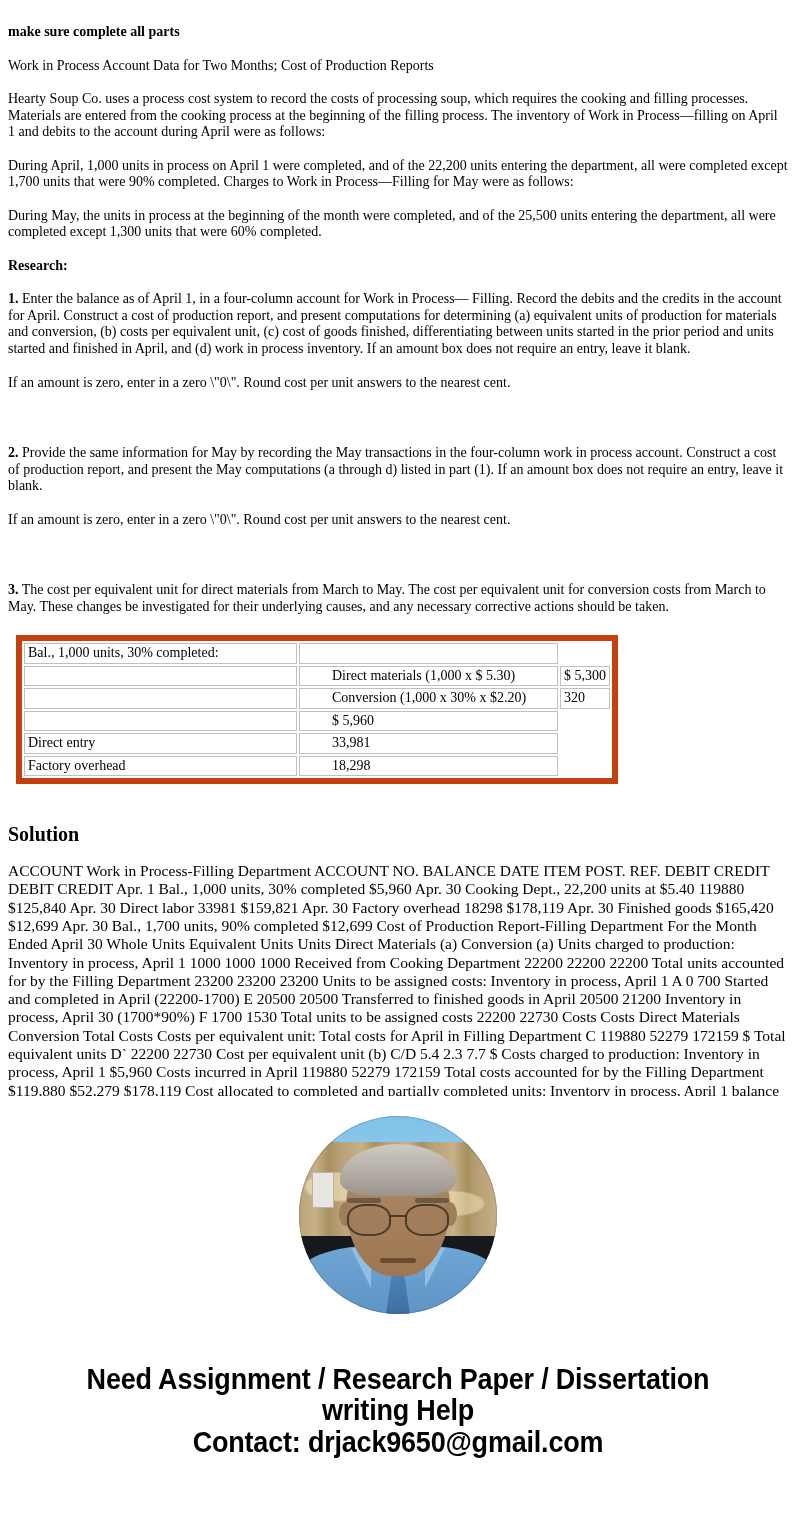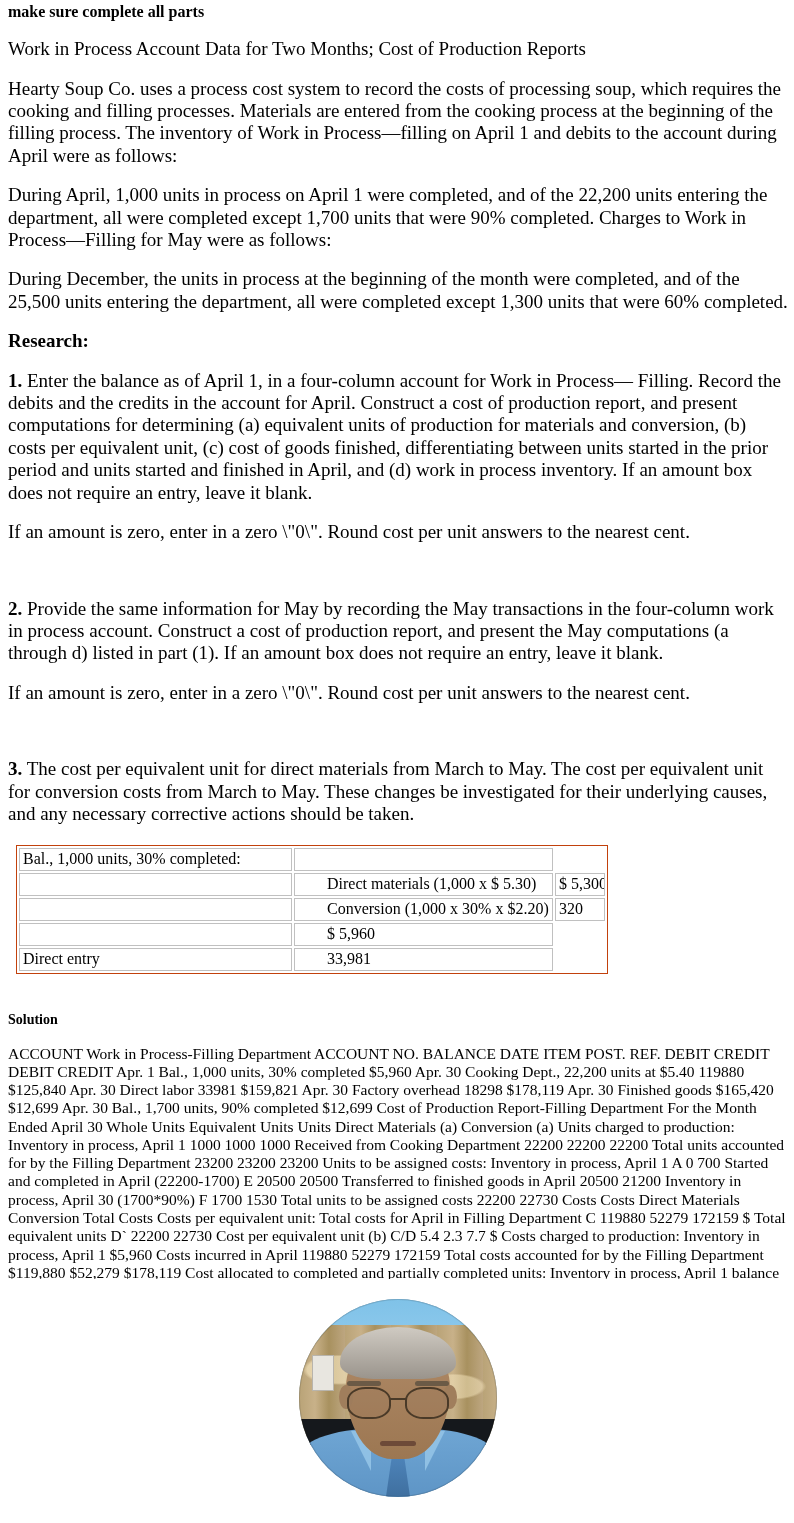--- a/index.html
+++ b/index.html
@@ -15,46 +15,46 @@
     -webkit-font-smoothing: antialiased;
   }
   .page {
     width: 794px;
     box-sizing: border-box;
     padding: 0 6px 0 8px;
   }
 
   
   .q-heading {
-    font-size: 16px;
+    font-size: 14px;
     font-weight: bold;
     line-height: 1.2;
-    margin: 2px 0 0 0;
+    margin: 24px 0 0 0;
   }
   p.body {
-    font-size: 19px;
+    font-size: 14px;
     line-height: 1.18;
     margin: 17px 0 0 0;
     text-align: left;
   }
   p.body.tight { margin-top: 16px; }
   .num {
     font-weight: bold;
   }
   .spacer-para {
     height: 38px;
   }
 
   
   .wip-table {
     border-collapse: separate;
     border-spacing: 2px;
-    border: 1px solid #c2410c;
+    border: 6px solid #c2410c;
     margin: 20px 0 0 8px;
-    font-size: 16px;
+    font-size: 14px;
     line-height: 1.18;
     background: #fff;
     table-layout: fixed;
     width: 545px;
   }
   .wip-table td {
     border: 1px solid #c0c0c0;
     padding: 1px 3px;
     vertical-align: top;
     white-space: nowrap;
@@ -63,21 +63,21 @@
   .wip-table td.c1 { width: 265px; }
   .wip-table td.c2 { width: 222px; padding-left: 32px; }
   .wip-table td.c3 { width: 44px; }
   .wip-table td.blank-nob {
     border: none;
   }
   .wip-table tr.r-empty3 td.c3 { border: none; }
 
   
   .solution-heading {
-    font-size: 14px;
+    font-size: 20px;
     font-weight: bold;
     line-height: 1.2;
     margin: 38px 0 0 0;
   }
   .solution-body {
     font-size: 15.5px;
     line-height: 1.18;
     margin: 16px 0 0 0;
     text-align: left;
     height: 234px;
@@ -276,21 +276,21 @@
 <div class="page">
 
   <h3 class="q-heading">make sure complete all parts</h3>
 
   <p class="body">Work in Process Account Data for Two Months; Cost of Production Reports</p>
 
   <p class="body">Hearty Soup Co. uses a process cost system to record the costs of processing soup, which requires the cooking and filling processes. Materials are entered from the cooking process at the beginning of the filling process. The inventory of Work in Process—filling on April 1 and debits to the account during April were as follows:</p>
 
   <p class="body">During April, 1,000 units in process on April 1 were completed, and of the 22,200 units entering the department, all were completed except 1,700 units that were 90% completed. Charges to Work in Process—Filling for May were as follows:</p>
 
-  <p class="body">During December, the units in process at the beginning of the month were completed, and of the 25,500 units entering the department, all were completed except 1,300 units that were 60% completed.</p>
+  <p class="body">During May, the units in process at the beginning of the month were completed, and of the 25,500 units entering the department, all were completed except 1,300 units that were 60% completed.</p>
 
   <p class="body"><b>Research:</b></p>
 
   <p class="body"><span class="num">1.</span><span> Enter the balance as of April 1, in a four-column account for Work in Process— Filling. Record the debits and the credits in the account for April. Construct a cost of production report, and present computations for determining (a) equivalent units of production for materials and conversion, (b) costs per equivalent unit, (c) cost of goods finished, differentiating between units started in the prior period and units started and finished in April, and (d) work in process inventory. If an amount box does not require an entry, leave it blank.</span></p>
 
   <p class="body">If an amount is zero, enter in a zero \"0\". Round cost per unit answers to the nearest cent.</p>
 
   <div class="spacer-para"></div>
 
   <p class="body tight"><span class="num">2.</span><span> Provide the same information for May by recording the May transactions in the four-column work in process account. Construct a cost of production report, and present the May computations (a through d) listed in part (1). If an amount box does not require an entry, leave it blank.</span></p>
@@ -319,20 +319,25 @@
         <td class="c3">320</td>
       </tr>
       <tr class="r-empty3">
         <td class="c1"></td>
         <td class="c2">$ 5,960</td>
         <td class="c3 blank-nob"></td>
       </tr>
       <tr class="r-empty3">
         <td class="c1">Direct entry</td>
         <td class="c2">33,981</td>
+        <td class="c3 blank-nob"></td>
+      </tr>
+      <tr class="r-empty3">
+        <td class="c1">Factory overhead</td>
+        <td class="c2">18,298</td>
         <td class="c3 blank-nob"></td>
       </tr>
     </tbody>
   </table>
 
   <h2 class="solution-heading">Solution</h2>
 
   <p class="solution-body">ACCOUNT Work in Process-Filling Department ACCOUNT NO. BALANCE DATE ITEM POST. REF. DEBIT CREDIT DEBIT CREDIT Apr. 1 Bal., 1,000 units, 30% completed $5,960 Apr. 30 Cooking Dept., 22,200 units at $5.40 119880 $125,840 Apr. 30 Direct labor 33981 $159,821 Apr. 30 Factory overhead 18298 $178,119 Apr. 30 Finished goods $165,420 $12,699 Apr. 30 Bal., 1,700 units, 90% completed $12,699 Cost of Production Report-Filling Department For the Month Ended April 30 Whole Units Equivalent Units Units Direct Materials (a) Conversion (a) Units charged to production: Inventory in process, April 1 1000 1000 1000 Received from Cooking Department 22200 22200 22200 Total units accounted for by the Filling Department 23200 23200 23200 Units to be assigned costs: Inventory in process, April 1 A 0 700 Started and completed in April (22200-1700) E 20500 20500 Transferred to finished goods in April 20500 21200 Inventory in process, April 30 (1700*90%) F 1700 1530 Total units to be assigned costs 22200 22730 Costs Costs Direct Materials Conversion Total Costs Costs per equivalent unit: Total costs for April in Filling Department    C 119880 52279 172159 $ Total equivalent units   D` 22200 22730 Cost per equivalent unit (b) C/D 5.4 2.3 7.7 $ Costs charged to production: Inventory in process, April 1 $5,960 Costs incurred in April 119880 52279 172159 Total costs accounted for by the Filling Department $119,880 $52,279 $178,119 Cost allocated to completed and partially completed units: Inventory in process, April 1 balance (c) $5,960 To complete inventory in process, April 1 @ (I*A) 1610 1610 $</p>
 
   <div class="avatar-wrap">

